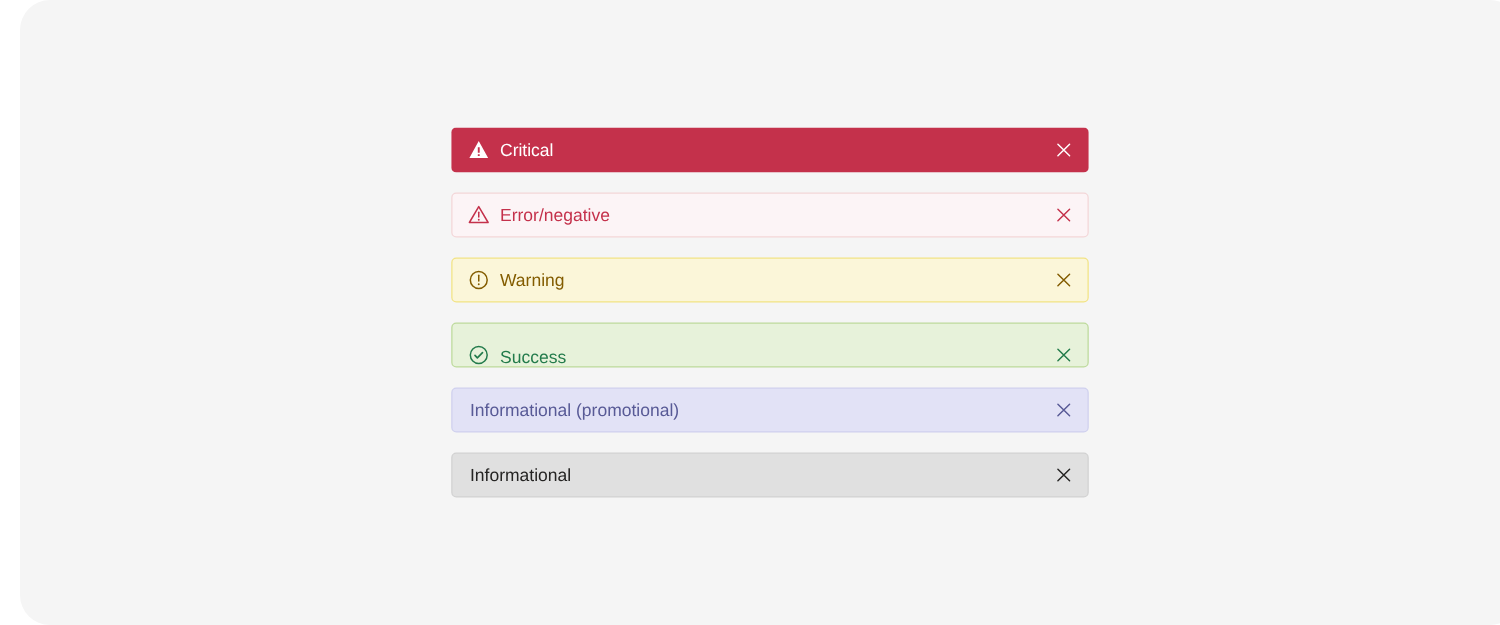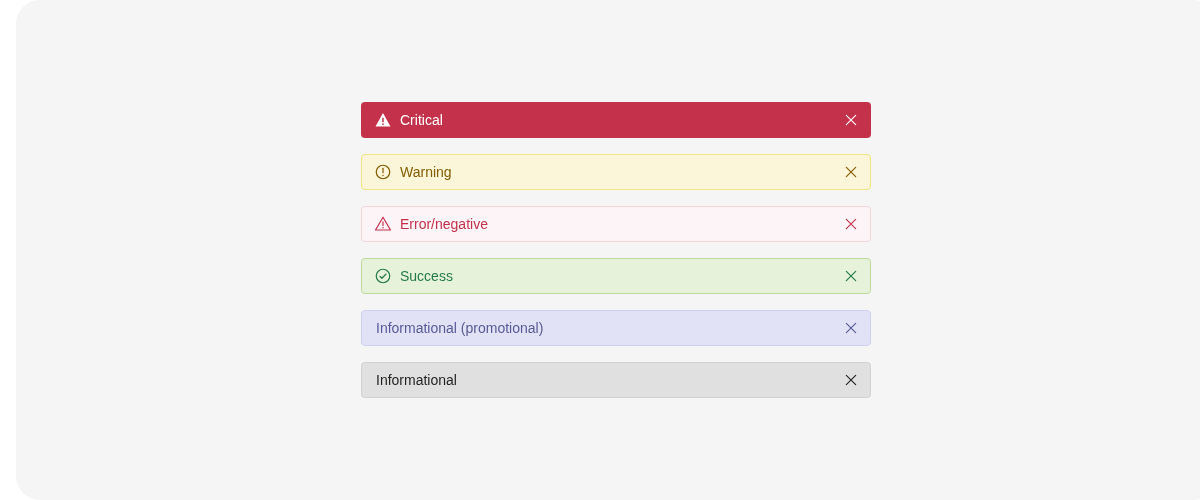--- a/index.html
+++ b/index.html
@@ -57,21 +57,21 @@
   .banner-error .icon svg path { fill: none; stroke: var(--error-fg); }
   .banner-error .close svg path { stroke: var(--error-fg); }
 
   
   .banner-warning { background: var(--warning-bg); color: var(--warning-fg); border-color: var(--warning-border); }
   .banner-warning .icon svg circle { fill: none; stroke: var(--warning-fg); }
   .banner-warning .icon svg line { stroke: var(--warning-fg); }
   .banner-warning .close svg path { stroke: var(--warning-fg); }
 
   
-  .banner-success { background: var(--success-bg); color: var(--success-fg); border-color: var(--success-border); }
+  .banner-success { background: var(--success-bg); color: var(--success-fg); border-color: var(--success-border); align-items: flex-end; }
   .banner-success .icon svg circle { fill: none; stroke: var(--success-fg); }
   .banner-success .icon svg path.check { fill: none; stroke: var(--success-fg); }
   .banner-success .close svg path { stroke: var(--success-fg); }
 
   
   .banner-info { background: var(--info-bg); color: var(--info-fg); border-color: var(--info-border); }
   .banner-info .close svg path { stroke: var(--info-fg); }
 
   
   .banner-promo { background: var(--promo-bg); color: var(--promo-fg); border-color: var(--promo-border); }
@@ -91,45 +91,45 @@
         </svg>
     </span>
     <span class="label">Critical</span>
     <span class="close">
       <svg viewBox="0 0 24 24">
           <path d="M4 4 L20 20 M20 4 L4 20" stroke-width="2" stroke-linecap="round"></path>
         </svg>
     </span>
   </div>
 
+  <div class="banner banner-error">
+    <span class="icon">
+      <svg viewBox="0 0 24 24">
+          <path d="M12 3 L22 20 H2 Z" stroke-width="1.6" stroke-linejoin="round"></path>
+          <path d="M12 9 v5" stroke-width="1.6" stroke-linecap="round"></path>
+          <path d="M12 17 v0.1" stroke-width="2" stroke-linecap="round"></path>
+        </svg>
+    </span>
+    <span class="label">Error/negative</span>
+    <span class="close">
+      <svg viewBox="0 0 24 24">
+          <path d="M4 4 L20 20 M20 4 L4 20" stroke-width="2" stroke-linecap="round"></path>
+        </svg>
+    </span>
+  </div>
+
   <div class="banner banner-warning">
     <span class="icon">
       <svg viewBox="0 0 24 24">
           <circle cx="12" cy="12" r="9" stroke-width="1.6"></circle>
           <line x1="12" y1="7" x2="12" y2="13" stroke-width="1.6" stroke-linecap="round"></line>
           <line x1="12" y1="16.5" x2="12" y2="16.6" stroke-width="2" stroke-linecap="round"></line>
         </svg>
     </span>
     <span class="label">Warning</span>
-    <span class="close">
-      <svg viewBox="0 0 24 24">
-          <path d="M4 4 L20 20 M20 4 L4 20" stroke-width="2" stroke-linecap="round"></path>
-        </svg>
-    </span>
-  </div>
-
-  <div class="banner banner-error">
-    <span class="icon">
-      <svg viewBox="0 0 24 24">
-          <path d="M12 3 L22 20 H2 Z" stroke-width="1.6" stroke-linejoin="round"></path>
-          <path d="M12 9 v5" stroke-width="1.6" stroke-linecap="round"></path>
-          <path d="M12 17 v0.1" stroke-width="2" stroke-linecap="round"></path>
-        </svg>
-    </span>
-    <span class="label">Error/negative</span>
     <span class="close">
       <svg viewBox="0 0 24 24">
           <path d="M4 4 L20 20 M20 4 L4 20" stroke-width="2" stroke-linecap="round"></path>
         </svg>
     </span>
   </div>
 
   <div class="banner banner-success">
     <span class="icon">
       <svg viewBox="0 0 24 24">

